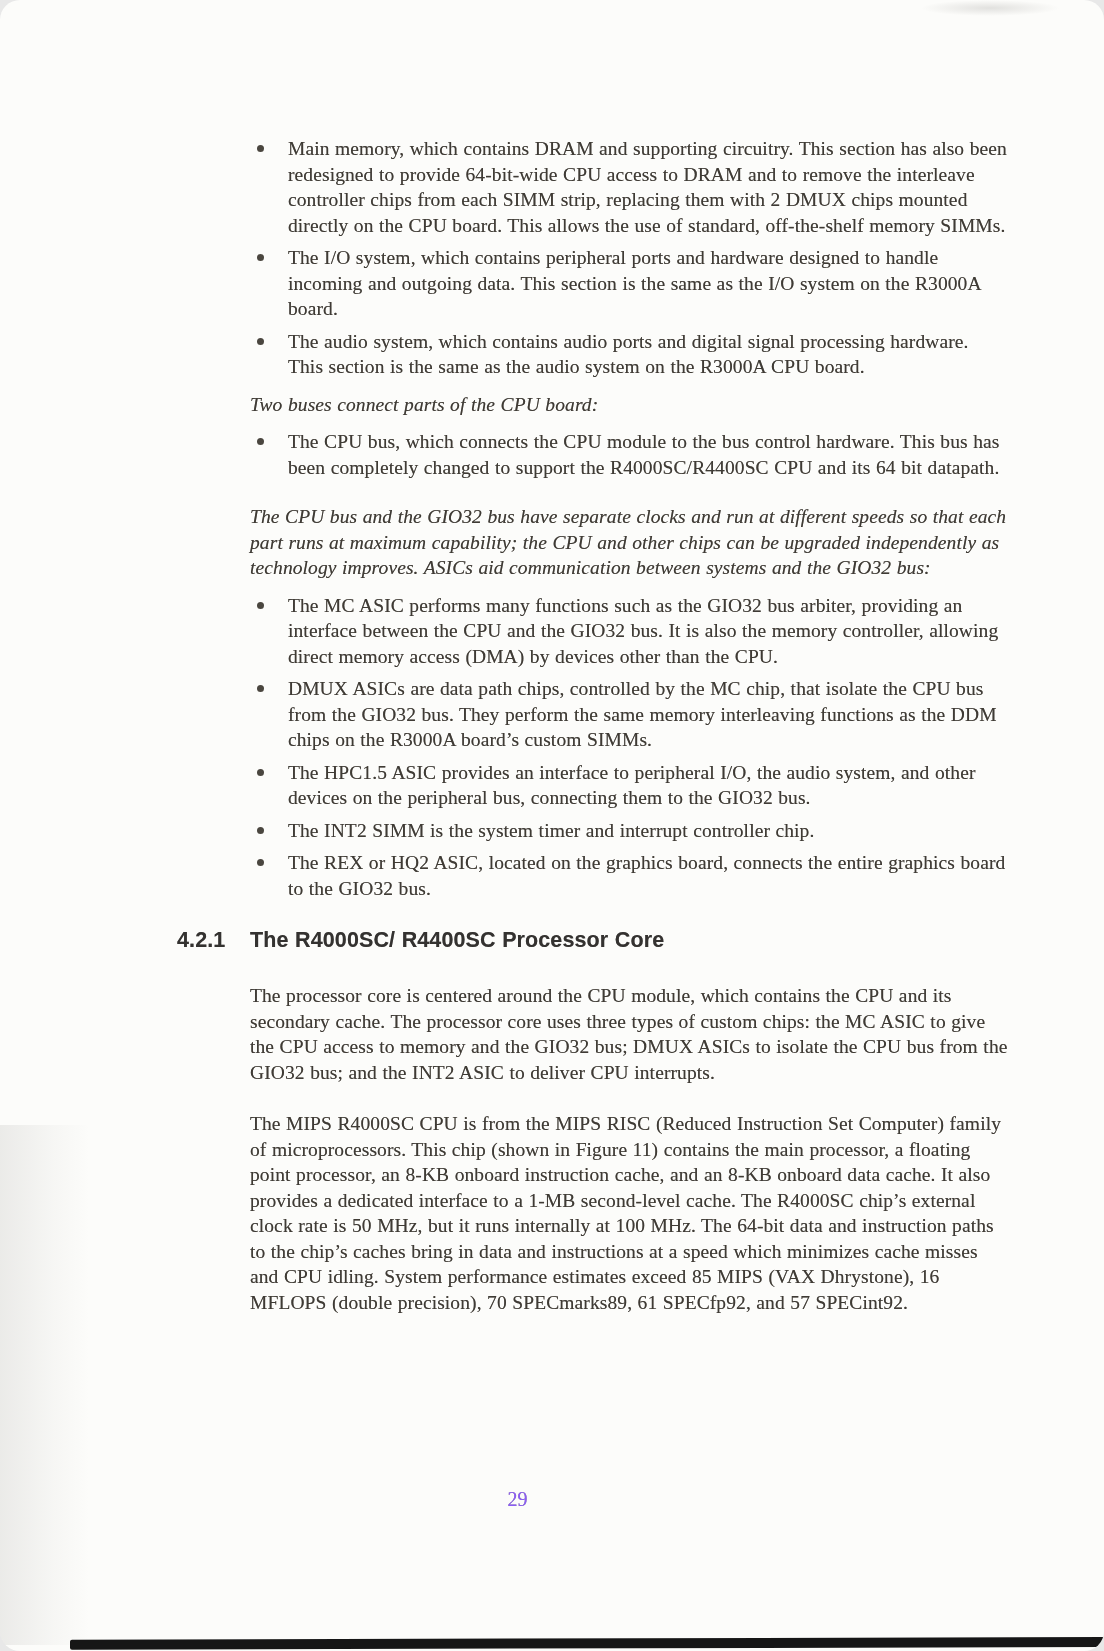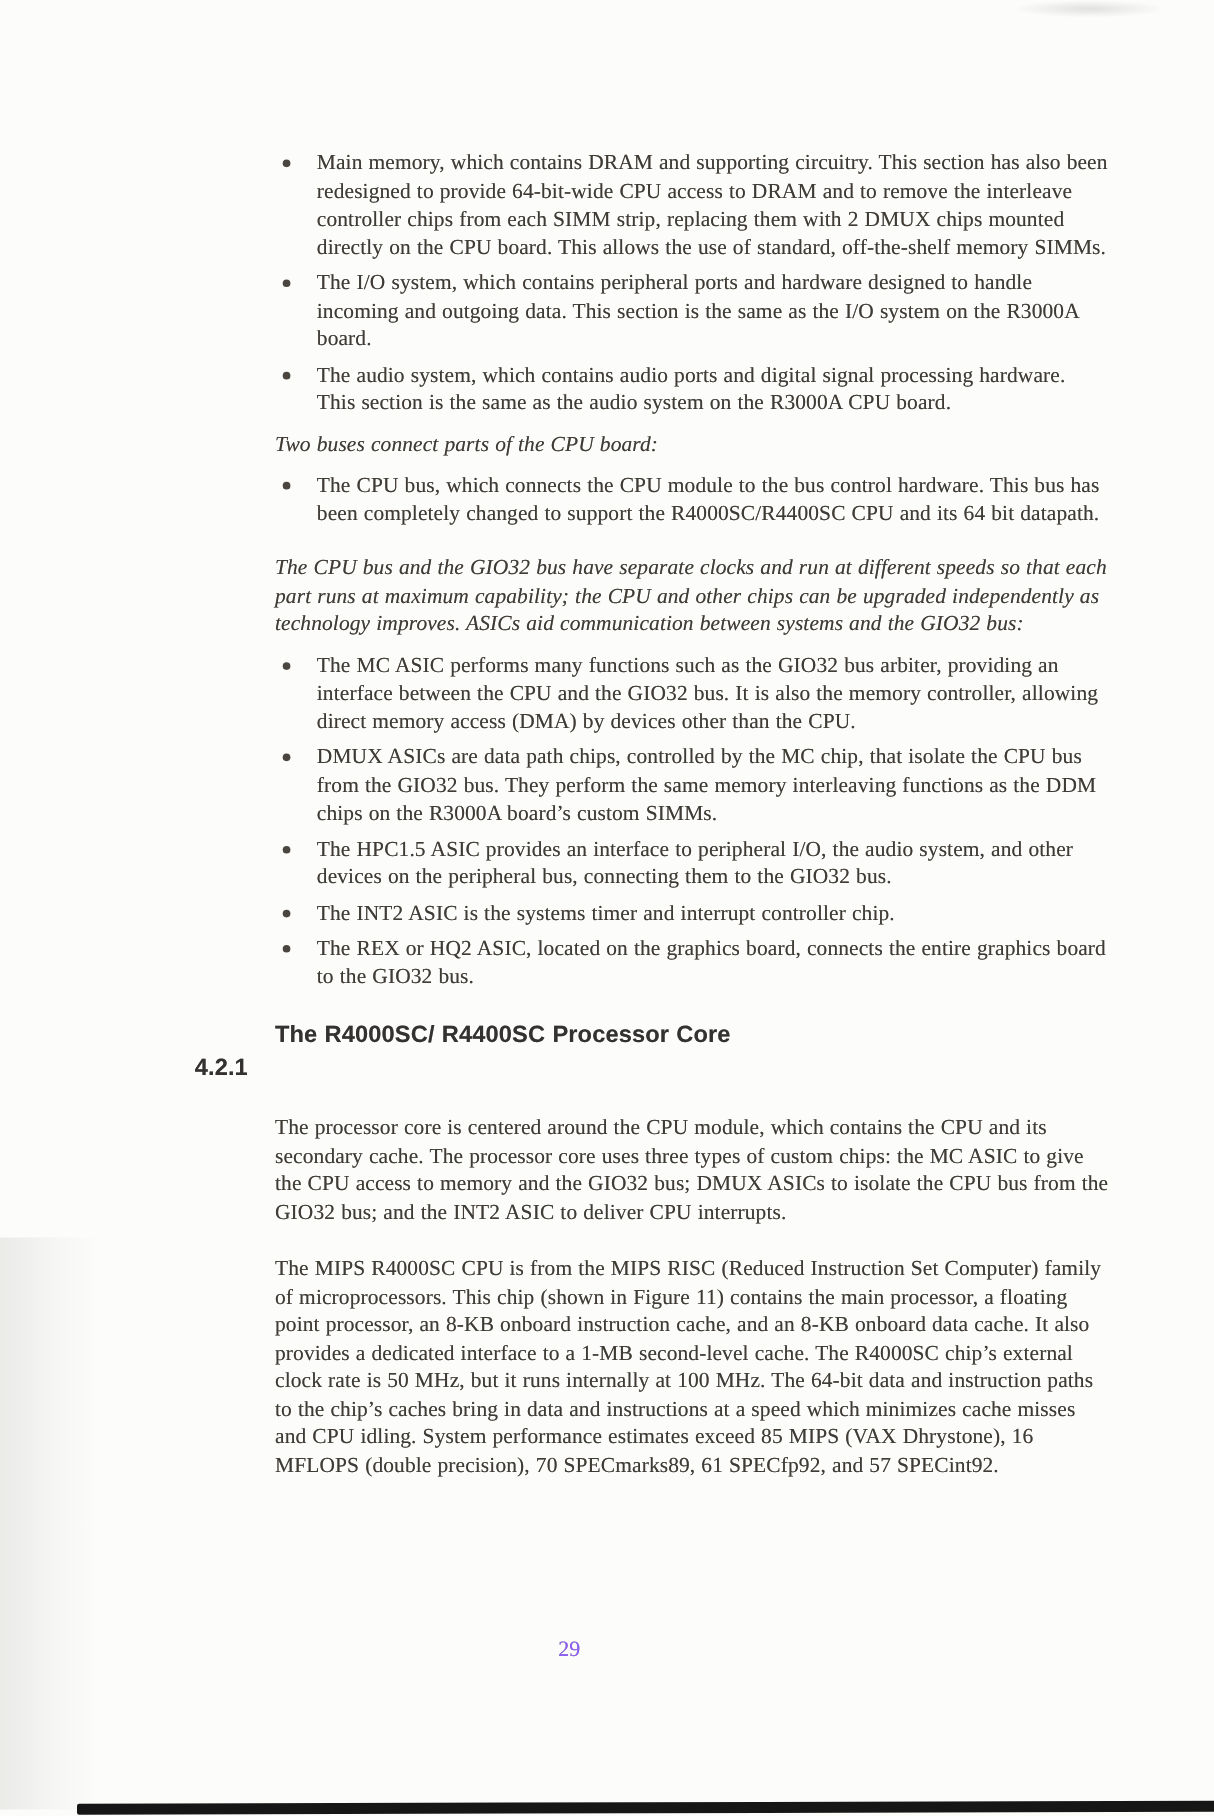--- a/index.html
+++ b/index.html
@@ -4,20 +4,21 @@
 <style>
   html, body { margin: 0; padding: 0; background: #e8e8e8; }
   .sheet {
     position: relative;
     width: 1104px;
     height: 1651px;
     background: #fcfcfa;
     overflow: hidden;
     font-family: "Liberation Serif", "DejaVu Serif", serif;
     color: #3f3b35;
+    border-radius: 20px;
   }
   .content {
     box-sizing: border-box;
     width: 1104px;
     padding: 136px 96px 0 250px;
     font-size: 19.5px;
     line-height: 25.5px;
     letter-spacing: 0.1px;
     word-spacing: 0.5px;
     text-shadow: 0 0 0.5px rgba(63,59,53,0.55);
@@ -47,21 +48,21 @@
     display: flex;
     margin: 26px 0 30px -73px;
     font-family: "Liberation Sans", "DejaVu Sans", sans-serif;
     font-weight: bold;
     font-size: 21.5px;
     line-height: 26px;
     color: #343230;
     letter-spacing: 0.1px;
     text-shadow: 0 0 0.4px rgba(52,50,48,0.5);
   }
-  .heading .hnum { width: 73px; flex: 0 0 73px; margin-top: 30px; }
+  .heading .hnum { width: 73px; flex: 0 0 73px; }
   .body-para { margin: 0 0 26px 0; }
   .page-number {
     position: absolute;
     top: 1488px;
     left: 0;
     width: 1035px;
     text-align: center;
     font-size: 20px;
     color: #8b5cf6;
     text-shadow: 0 0 0.5px rgba(63,59,53,0.55);
@@ -137,21 +138,21 @@
       <li>
         <span class="bdot"></span>
         <span>DMUX ASICs are data path chips, controlled by the MC chip, that isolate the CPU bus from the GIO32 bus. They perform the same memory interleaving functions as the DDM chips on the R3000A board’s custom SIMMs.</span>
       </li>
       <li>
         <span class="bdot"></span>
         <span>The HPC1.5 ASIC provides an interface to peripheral I/O, the audio system, and other devices on the peripheral bus, connecting them to the GIO32 bus.</span>
       </li>
       <li>
         <span class="bdot"></span>
-        <span>The INT2 ASIC is the systems timer and interrupt controller chip.</span>
+        <span>The INT2 SIMM is the system timer and interrupt controller chip.</span>
       </li>
       <li>
         <span class="bdot"></span>
         <span>The REX or HQ2 ASIC, located on the graphics board, connects the entire graphics board to the GIO32 bus.</span>
       </li>
     </ul>
 
     <h2 class="heading">
       <span class="hnum">4.2.1</span>
       <span class="htitle">The R4000SC/ R4400SC Processor Core</span>

